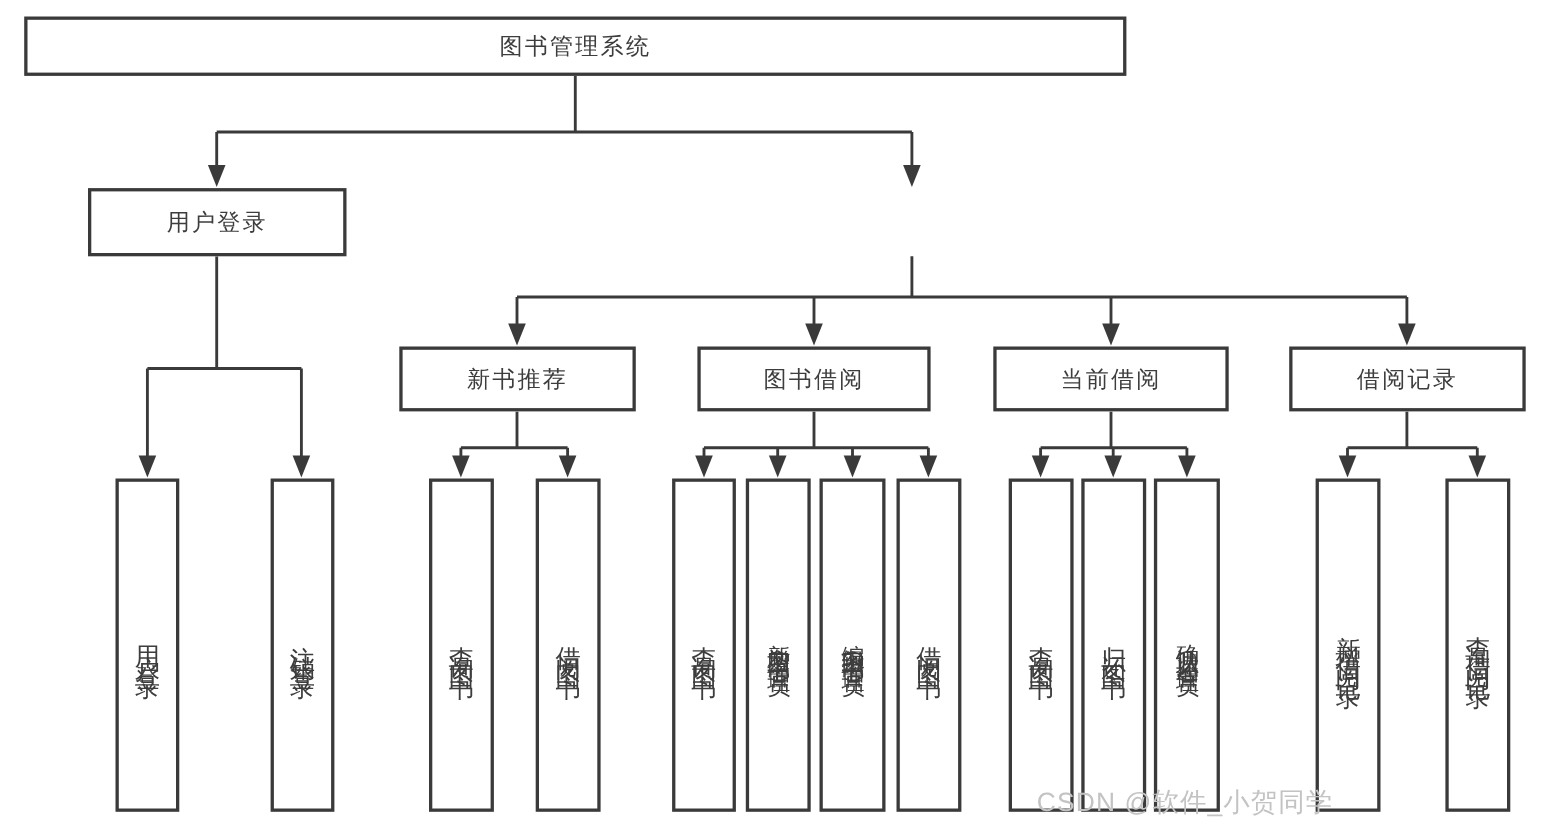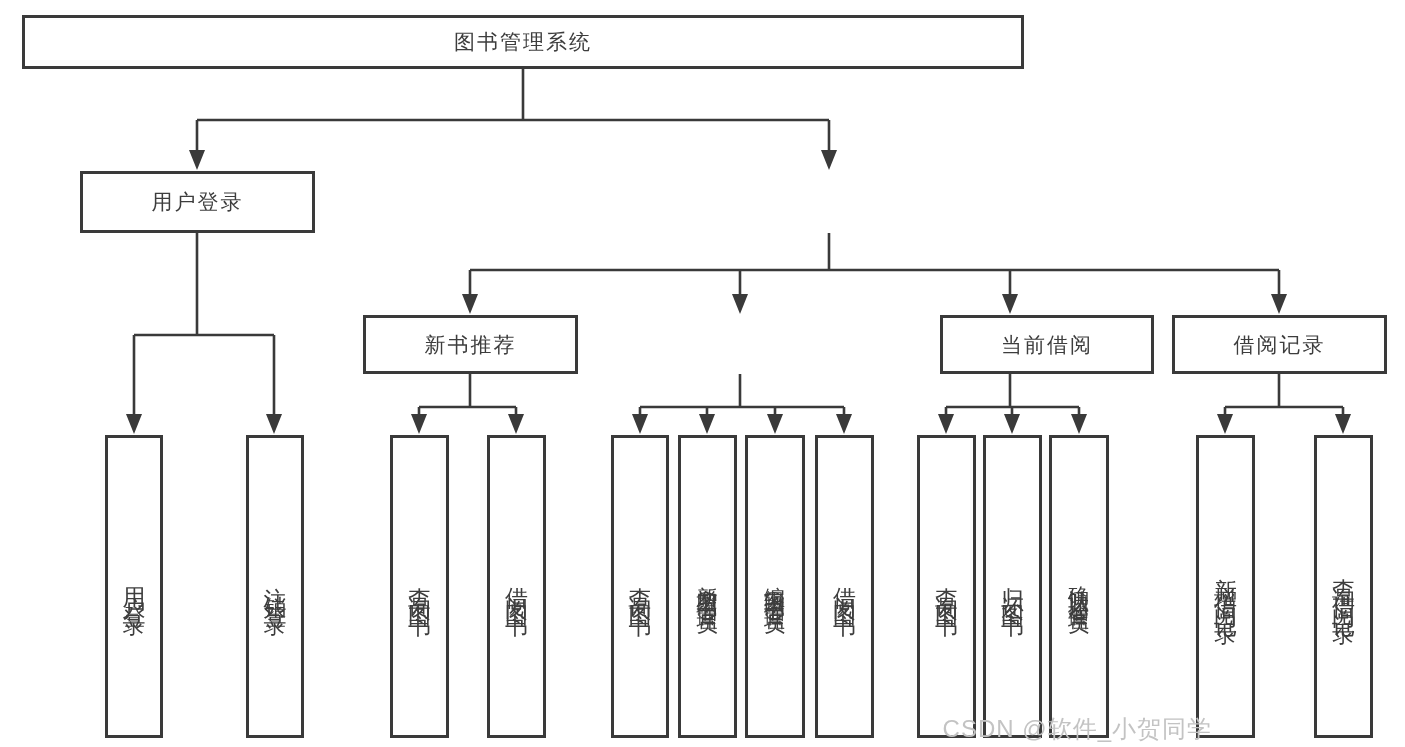--- a/index.html
+++ b/index.html
@@ -111,21 +111,22 @@
       <polygon points="1217,414 1233,414 1225,434"></polygon>
       <polygon points="1335,414 1351,414 1343,434"></polygon>
     </g>
   </svg>
 
   <div class="node hnode" style="left:22px;top:15px;width:1002px;height:54px;">图书管理系统</div>
 
   <div class="node hnode" style="left:80px;top:171px;width:235px;height:62px;">用户登录</div>
 
   <div class="node hnode" style="left:363px;top:315px;width:215px;height:59px;">新书推荐</div>
-  <div class="node hnode" style="left:940px;top:315px;width:214px;height:59px;">当前借阅</div>
+  <div class="node hnode" style="left:634px;top:315px;width:212px;height:59px;">图书借阅</div>
+  <div class="node hnode" style="left:903px;top:315px;width:214px;height:59px;">当前借阅</div>
   <div class="node hnode" style="left:1172px;top:315px;width:215px;height:59px;">借阅记录</div>
 
   <div class="node vnode" style="left:105px;top:435px;width:58px;height:303px;">
     <span class="vtext">用户登录</span>
   </div>
   <div class="node vnode" style="left:246px;top:435px;width:58px;height:303px;">
     <span class="vtext">注销登录</span>
   </div>
 
   <div class="node vnode" style="left:390px;top:435px;width:59px;height:303px;">

